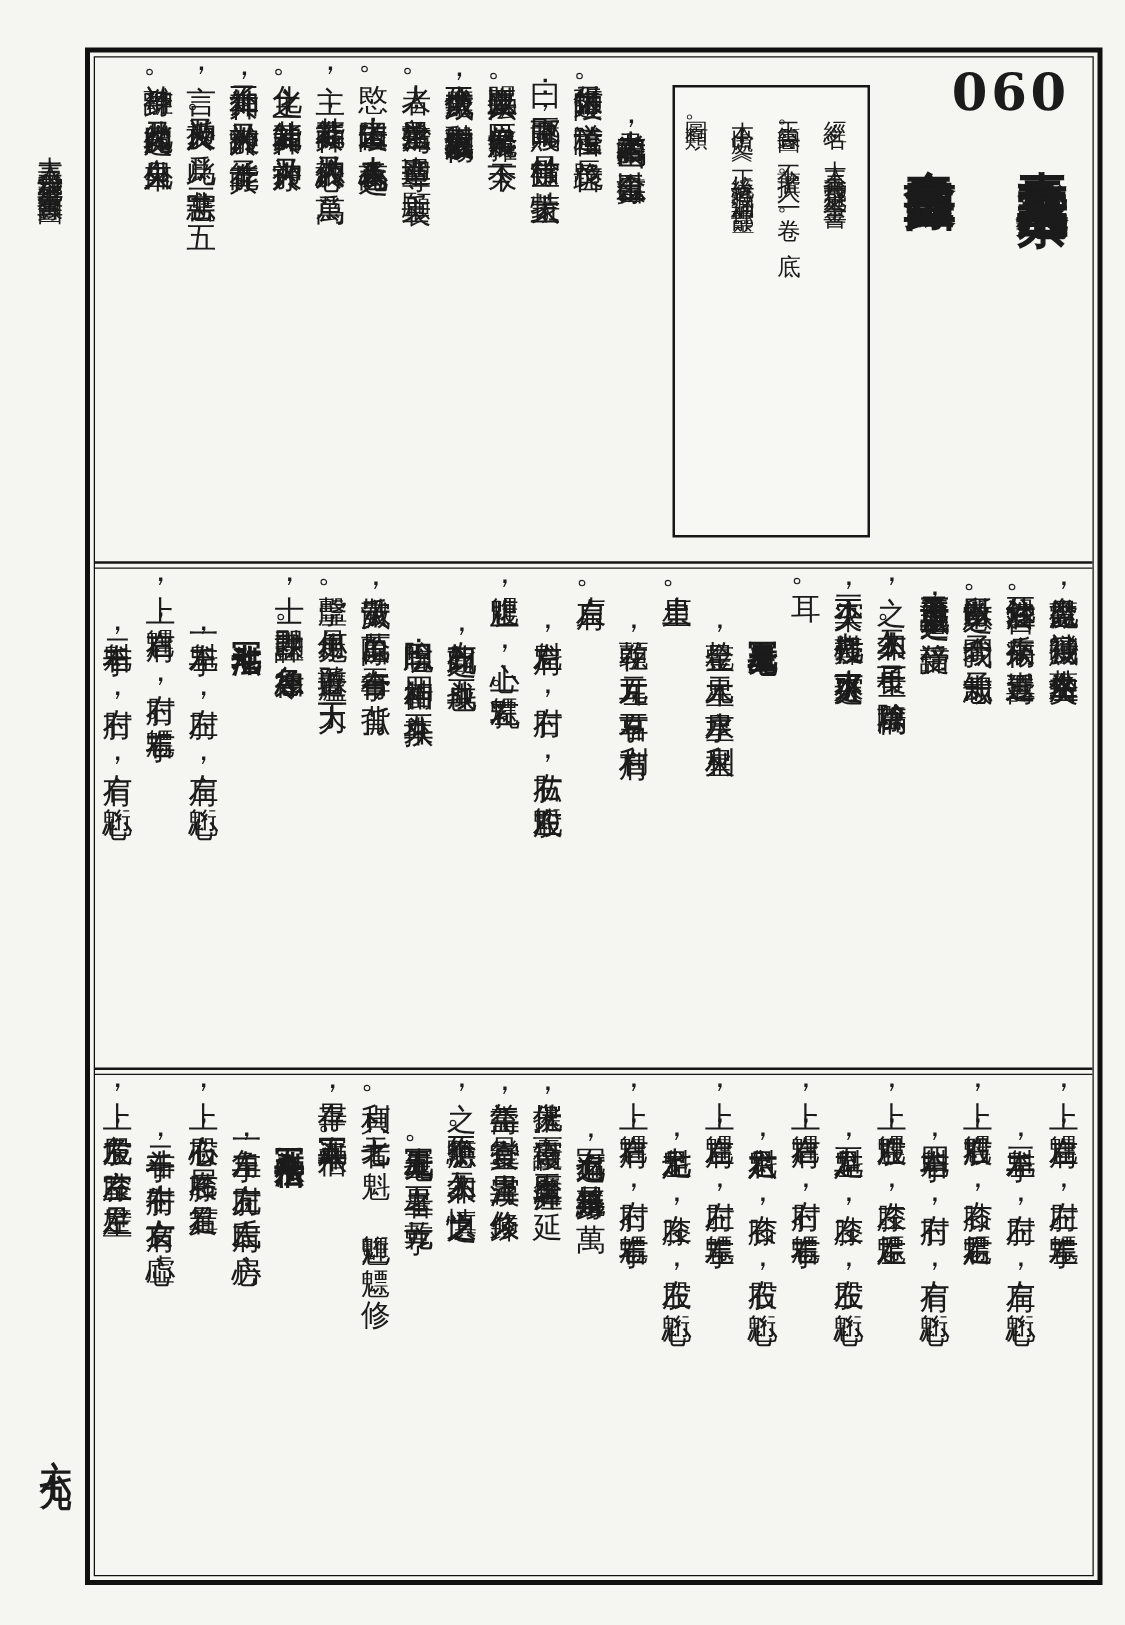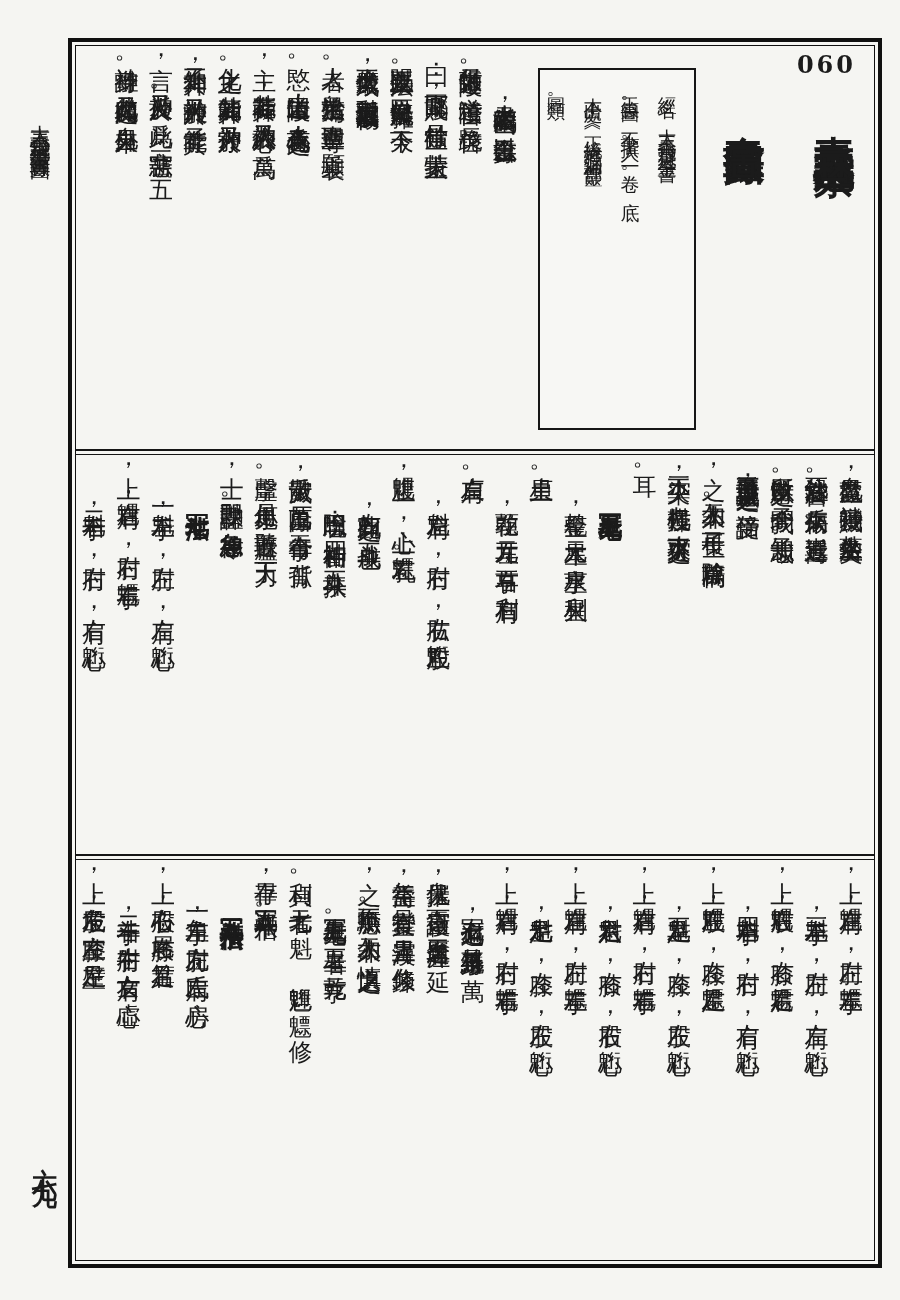--- a/index.html
+++ b/index.html
@@ -32,21 +32,21 @@
     writing-mode:vertical-rl; font-size:24px;
   }
   .text-cols.full { left:6px; right:6px; }
   .band-top .text-cols { left:10px; right:352px; }
   .col { line-height:34.4px; white-space:nowrap; letter-spacing:1px; }
   .col.h { font-weight:bold; }
 
   
   .catalog-no {
     position:absolute; top:4px; right:18px;
-    font-size:24px; font-weight:bold; letter-spacing:3px;
+    font-size:41px; font-weight:bold; letter-spacing:3px;
     font-family:"DejaVu Serif","Liberation Serif",serif;
   }
   .title-col {
     position:absolute; writing-mode:vertical-rl;
     font-size:42px; font-weight:bold; letter-spacing:3px; white-space:nowrap;
   }
   .title-1 { top:56px; right:12px; }
   .title-2 { top:56px; right:102px; }
   .info-box {
     position:absolute; top:22px; right:178px; width:158px; height:362px;

